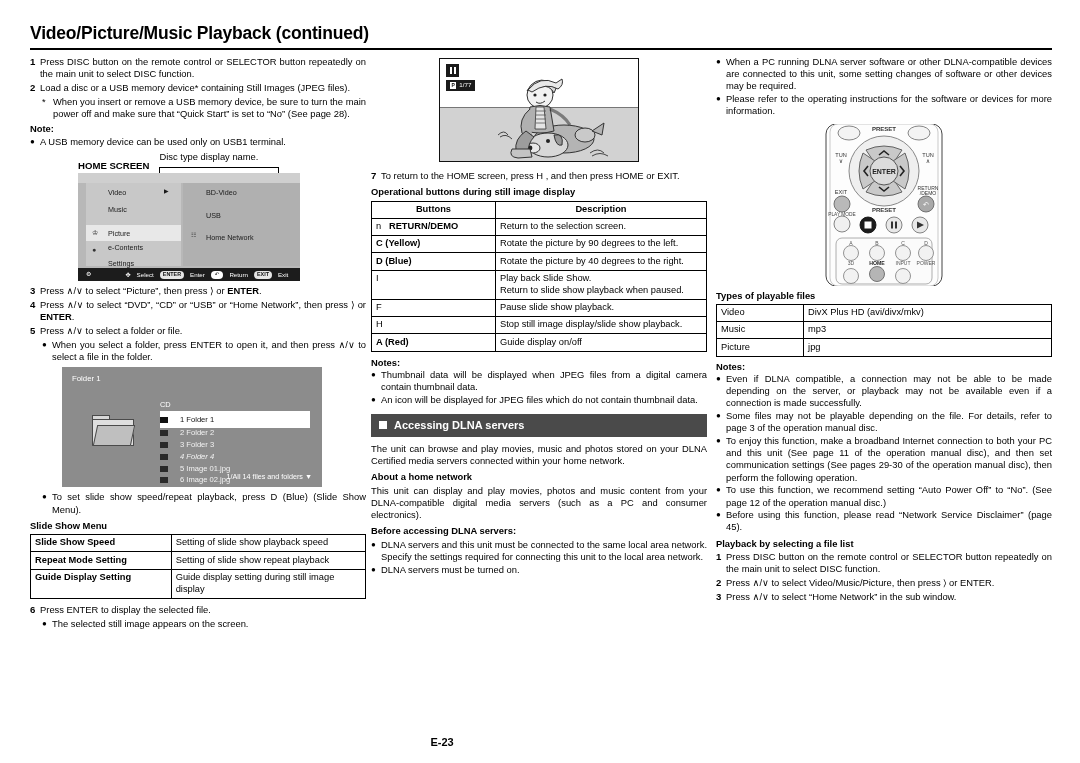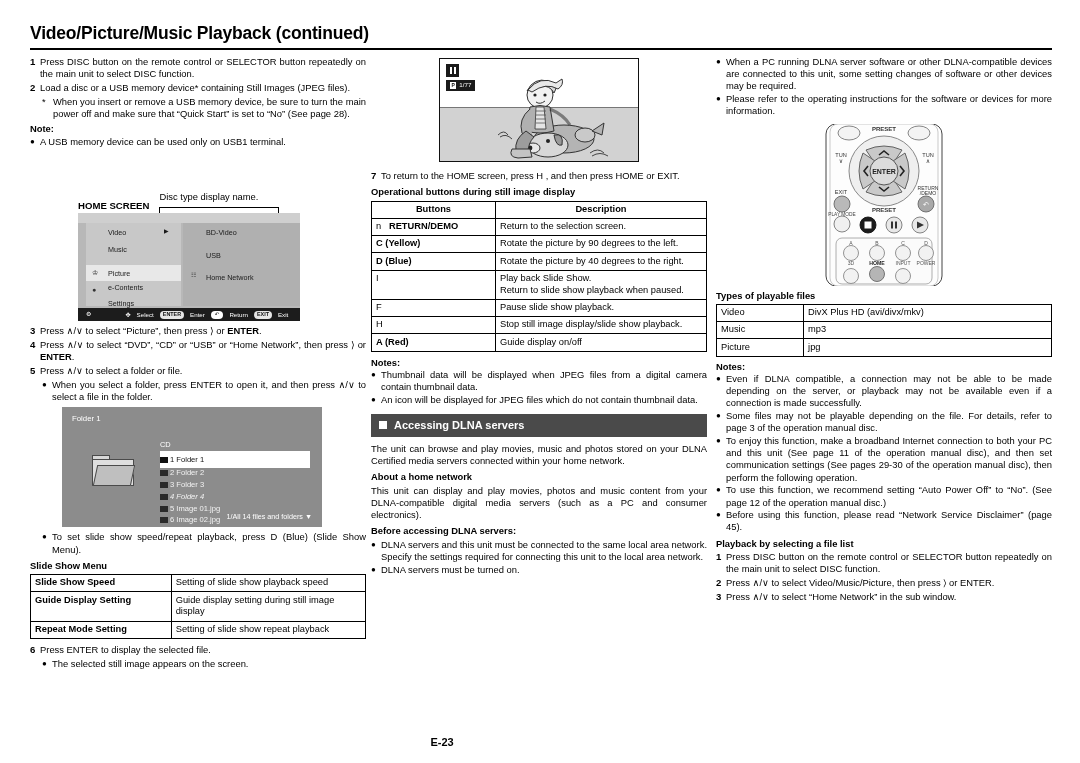--- a/index.html
+++ b/index.html
@@ -59,21 +59,21 @@
   .sec-bar {
     background:#4a4a4a; color:#fff; font-weight:bold; font-size:11px;
     padding:4px 8px 4.5px 8px; display:flex; align-items:center; gap:7px;
     margin:8px 0 6px 0;
   }
   .sec-sq { width:8px; height:8px; background:#fff; display:inline-block; }
 
   
   .homefig { position:relative; margin-top:3px; }
   .hs-label { font-weight:bold; font-size:9.6px; }
-  .hs-caption { font-size:9.4px;margin-top:40px; }
+  .hs-caption { font-size:9.4px; }
   .brace { position:relative; height:9px; }
   .brace:before {
     content:""; position:absolute; left:0; right:0; top:4px;
     border-top:1px solid #000; border-left:1px solid #000; border-right:1px solid #000;
     height:5px;
   }
   .hs-screen {
     width:222px; height:108px; position:relative; overflow:hidden;
     background:#b8b8b8;
   }
@@ -90,21 +90,21 @@
   .hs-chip { background:#e6e6e6; color:#111; border-radius:5px; padding:0.5px 3px; font-size:5.4px; font-weight:bold; }
   .hs-chip-d { background:#fff; color:#111; border-radius:6px; padding:0.5px 4px; font-size:5.4px; }
 
   
   .folderfig {
     width:260px; height:120px; background:#8c8c8c; position:relative; margin:4px 0 4px 32px;
     color:#f2f2f2; font-size:7.6px;
   }
   .ff-title { position:absolute; left:10px; top:7px; font-size:7.8px; color:#fff; }
   .ff-cd { position:absolute; left:98px; top:33px; font-size:7.4px; color:#fff; }
-  .ff-row { position:absolute; left:98px; height:17px; display:flex; align-items:center; gap:2px; width:150px; }
+  .ff-row { position:absolute; left:98px; height:17px; display:flex; align-items:center; gap:12px; width:150px; }
   .ff-row .ficon { width:8px; height:6px; background:#2a2a2a; display:inline-block; }
   .ff-row.sel { background:#ffffff; color:#111; }
   .ff-row.sel .ficon { background:#111; }
   .ff-foot { position:absolute; right:10px; bottom:6px; font-size:7.2px; color:#fff; }
   .ff-folder {
     position:absolute; left:30px; top:48px; width:42px; height:32px;
   }
   .ff-folder .tab { position:absolute; left:0; top:0; width:18px; height:5px; background:#d8d8d8; border:1px solid #4a4a4a; }
   .ff-folder .body { position:absolute; left:0; top:4px; width:42px; height:27px; background:#dedede; border:1px solid #4a4a4a; }
   .ff-folder .flap { position:absolute; left:3px; top:10px; width:38px; height:21px; background:#bfbfbf; border:1px solid #4a4a4a;
@@ -271,26 +271,26 @@
       </div>
 
       <div class="hd">Slide Show Menu</div>
       <table class="tbl">
         <tbody>
             <tr>
           <td class="k" style="width:42%;">Slide Show Speed</td>
           <td>Setting of slide show playback speed</td>
         </tr>
         <tr>
+          <td class="k">Repeat Mode Setting</td>
+          <td>Setting of slide show repeat playback</td>
+        </tr>
+        <tr>
           <td class="k">Guide Display Setting</td>
           <td>Guide display setting during still image display</td>
-        </tr>
-        <tr>
-          <td class="k">Repeat Mode Setting</td>
-          <td>Setting of slide show repeat playback</td>
         </tr>
       </tbody>
         </table>
 
       <div class="step" style="margin-top:5px;">
         <div class="step-num">6</div>
         <div class="step-txt">Press ENTER to display the selected file.</div>
       </div>
       <div class="bullet-line bullet-indent">
         <div class="bt">●</div>

